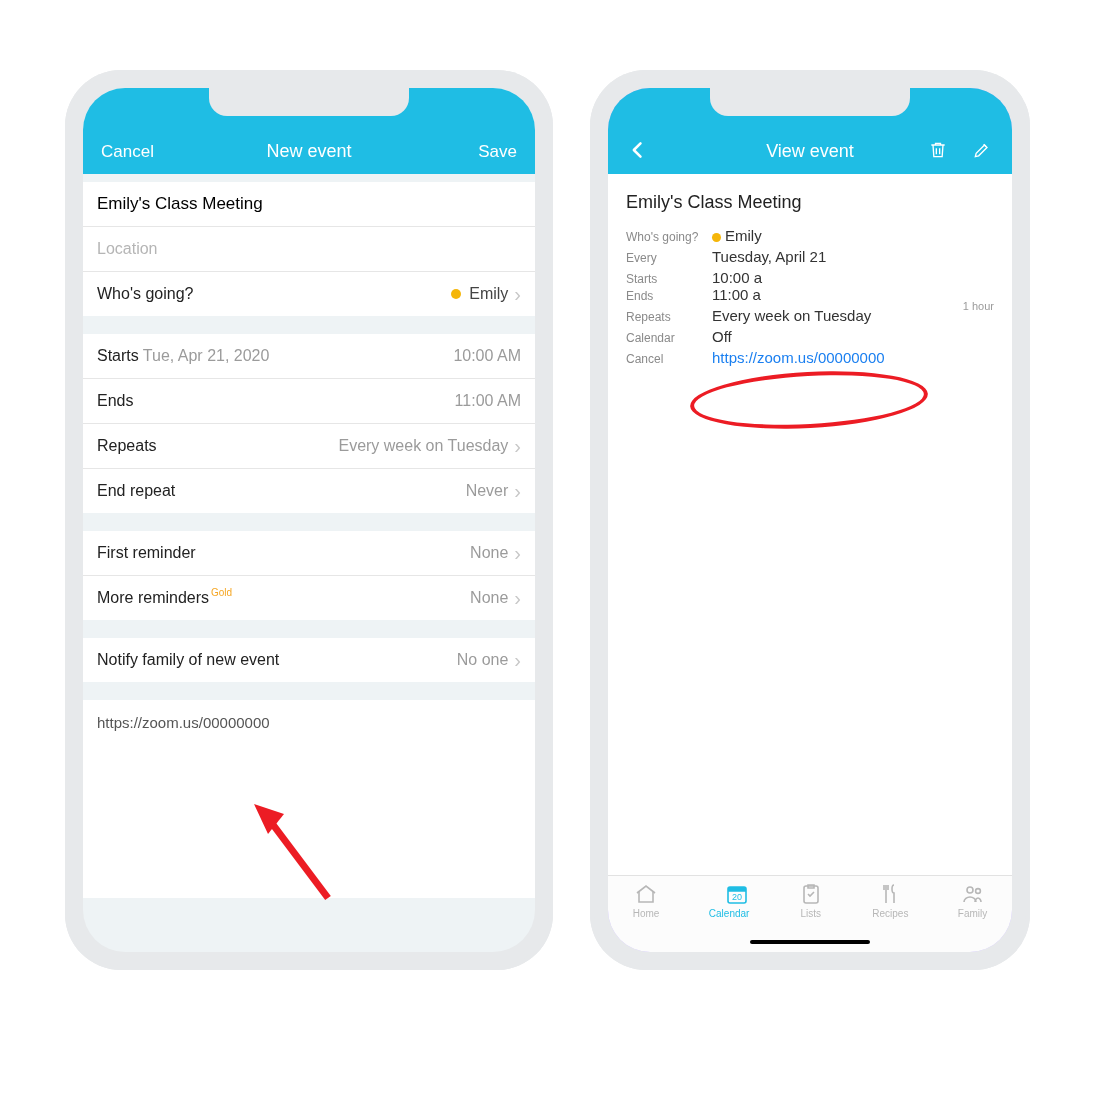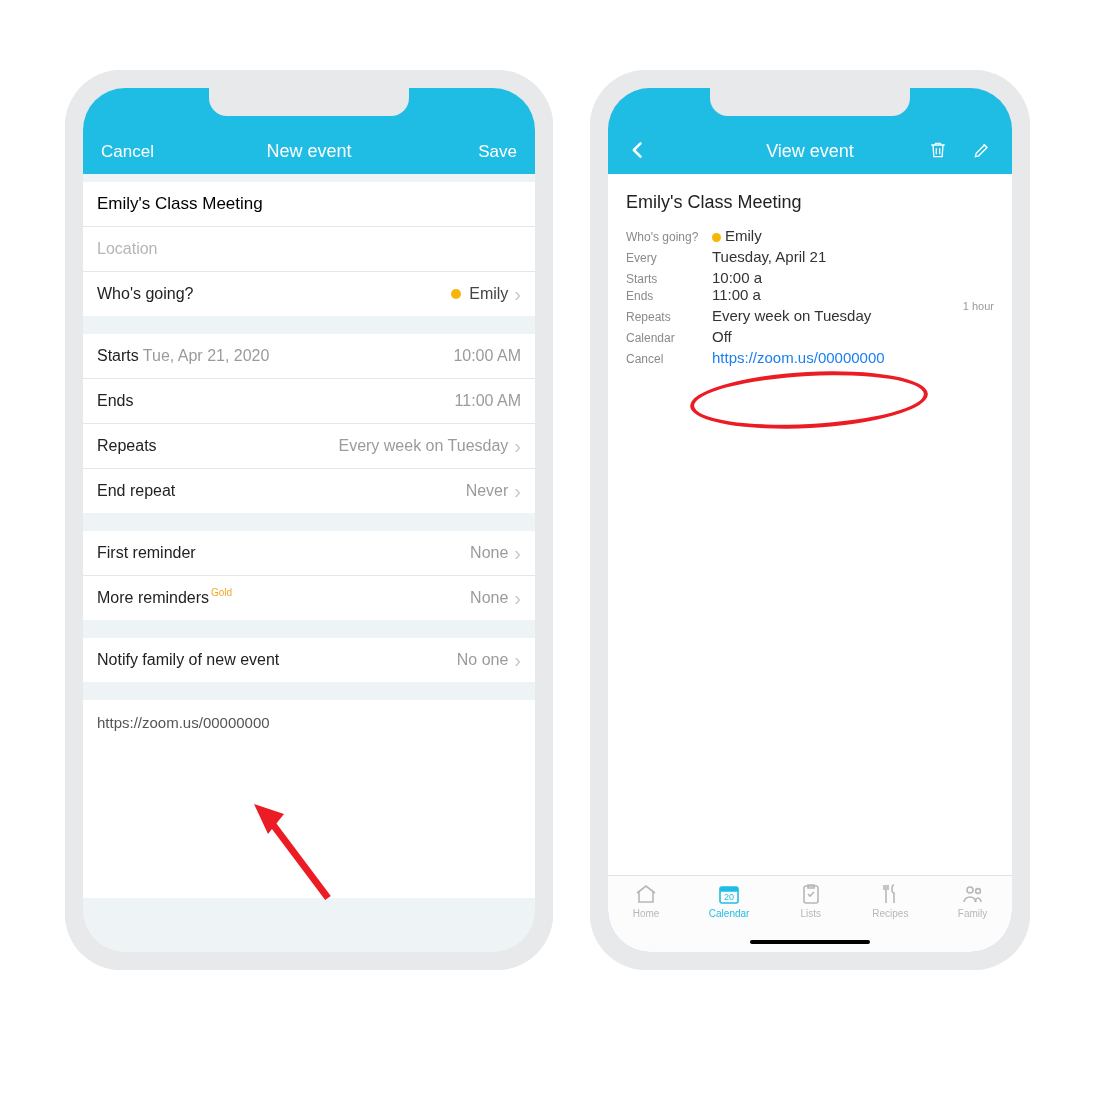--- a/index.html
+++ b/index.html
@@ -67,21 +67,21 @@
     position:absolute;border:4px solid #ec1c24;border-radius:50%;
     pointer-events:none;
   }
   
   .tabbar{
     height:70px;flex:none;background:#fcfcfc;border-top:1px solid #e2e2e2;
     display:flex;justify-content:space-around;align-items:flex-start;padding-top:6px;
     color:#b7b7b7;font-size:10px;
   }
   .tab{display:flex;flex-direction:column;align-items:center;gap:2px;}
-  .tab.active{color:#1fbde4;}
+  .tab.active{color:#1fbde4;align-items:flex-end;}
   .tab svg{width:24px;height:24px;}
   .homebar{position:absolute;bottom:8px;left:50%;transform:translateX(-50%);width:120px;height:4px;border-radius:3px;background:#000;}
   .dot{width:10px;height:10px;border-radius:50%;background:#f5b60a;display:inline-block;margin-right:4px;vertical-align:middle;}
 </style>
 </head>
 <body>
 
 <div class="stage">
 
   <div class="phone left">

